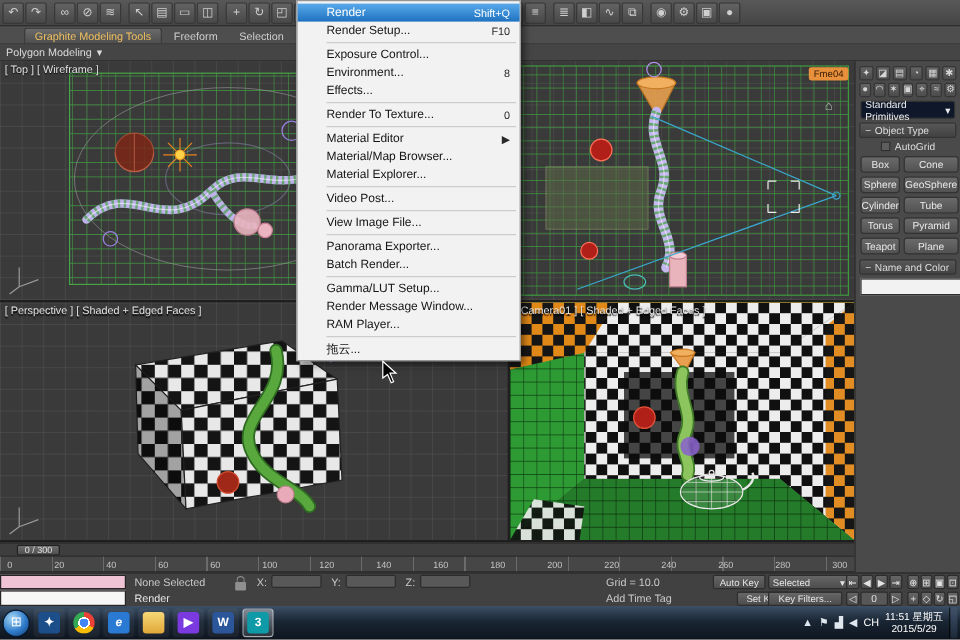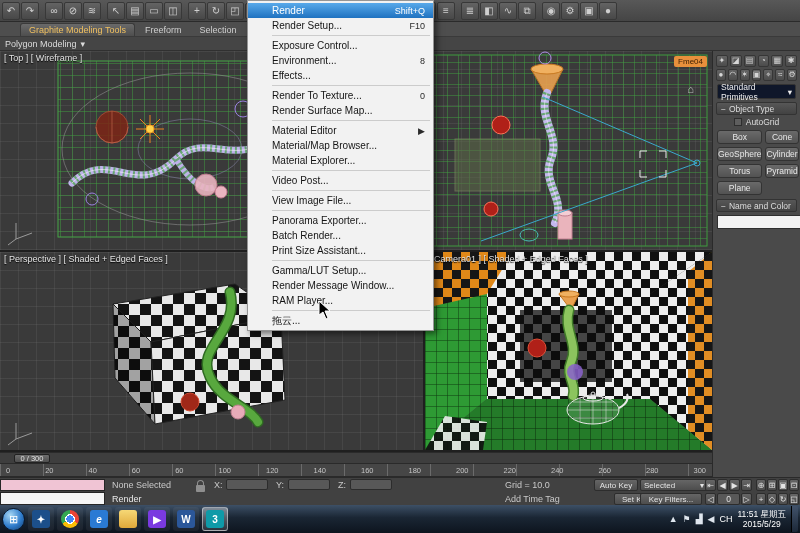--- a/index.html
+++ b/index.html
@@ -25,21 +25,21 @@
 .badge{position:absolute;top:5px;right:5px;background:#e8903c;color:#3a1c00;font-size:8px;padding:1px 4px;border-radius:2px;z-index:5;}
 .homeicon{position:absolute;top:32px;right:18px;color:#b9b9b9;font-size:11px;z-index:5;}
 
 #cmdpanel{left:712px;top:51px;width:88px;height:426px;background:#4a4a4a;border-left:1px solid #2a2a2a;padding:2px 3px;}
 .cp-row{display:flex;gap:2px;justify-content:center;margin:2px 0;}
 .cpi{width:12px;height:12px;background:linear-gradient(#646464,#4c4c4c);border:1px solid #363636;border-radius:2px;color:#d6d6d6;font-size:8px;line-height:10px;text-align:center;}
 .cp-dd{height:15px;margin:3px 1px;background:#0f172a;border:1px solid #333;border-radius:2px;color:#eee;font-size:8.5px;display:flex;align-items:center;justify-content:space-between;padding:0 3px;}
 .cp-roll{height:13px;margin:3px 0 2px;background:linear-gradient(#575757,#424242);border:1px solid #333;border-radius:2px;color:#ddd;font-size:8.5px;display:flex;align-items:center;gap:3px;padding:0 4px;}
 .cp-ag{display:flex;align-items:center;gap:4px;justify-content:center;margin:2px 0;color:#ddd;font-size:8.5px;}
 .chk{width:8px;height:8px;background:#5e5e5e;border:1px solid #2e2e2e;}
-.cp-grid{display:grid;grid-template-columns:1fr 1fr 1fr;gap:3px;padding:1px 1px;}
+.cp-grid{display:grid;grid-template-columns:1fr 1fr;gap:3px;padding:1px 1px;}
 .cpbtn{height:14px;font-size:8.5px;color:#e8e8e8;background:linear-gradient(#6a6a6a,#525252);border:1px solid #333;border-radius:3px;display:flex;align-items:center;justify-content:center;}
 .cp-name{display:flex;gap:3px;margin:3px 1px;}
 .cp-name input{flex:1;height:14px;border:1px solid #2e2e2e;background:#f2f2f2;font-size:9px;}
 
 #slider-row{left:0;top:452px;width:712px;height:12px;background:#3e3e3e;border-top:1px solid #2a2a2a;border-bottom:1px solid #2a2a2a;}
 #slider-handle{position:absolute;left:14px;top:1px;width:36px;height:9px;background:linear-gradient(#6e6e6e,#4e4e4e);border:1px solid #222;border-radius:2px;color:#e0e0e0;font-size:7.5px;line-height:8px;text-align:center;}
 #ruler{left:0;top:464px;width:712px;height:13px;background:#464646;border-bottom:1px solid #2a2a2a;display:flex;justify-content:space-between;align-items:flex-end;padding:0 6px 1px;background-image:repeating-linear-gradient(90deg,#6b6b6b 0 1px,transparent 1px 43px);}
 #ruler span{font-size:7.5px;color:#c4c4c4;}
 
 #statusbar{left:0;top:477px;width:800px;height:28px;background:#414141;border-top:1px solid #2a2a2a;font-size:9px;color:#c9c9c9;}
@@ -468,23 +468,20 @@
         <span class="sc">8</span>
       </div>
     <div class="mi">
         <span>Effects...</span>
       </div>
     <div class="msep"></div>
     <div class="mi">
         <span>Render To Texture...</span>
         <span class="sc">0</span>
       </div>
-    <div class="mi">
-        <span>Render Surface Map...</span>
-      </div>
     <div class="msep"></div>
     <div class="mi">
         <span>Material Editor</span>
         <span class="sc">▶</span>
       </div>
     <div class="mi">
         <span>Material/Map Browser...</span>
       </div>
     <div class="mi">
         <span>Material Explorer...</span>
@@ -496,23 +493,20 @@
     <div class="msep"></div>
     <div class="mi">
         <span>View Image File...</span>
       </div>
     <div class="msep"></div>
     <div class="mi">
         <span>Panorama Exporter...</span>
       </div>
     <div class="mi">
         <span>Batch Render...</span>
-      </div>
-    <div class="mi">
-        <span>Print Size Assistant...</span>
       </div>
     <div class="msep"></div>
     <div class="mi">
         <span>Gamma/LUT Setup...</span>
       </div>
     <div class="mi">
         <span>Render Message Window...</span>
       </div>
     <div class="mi">
         <span>RAM Player...</span>

